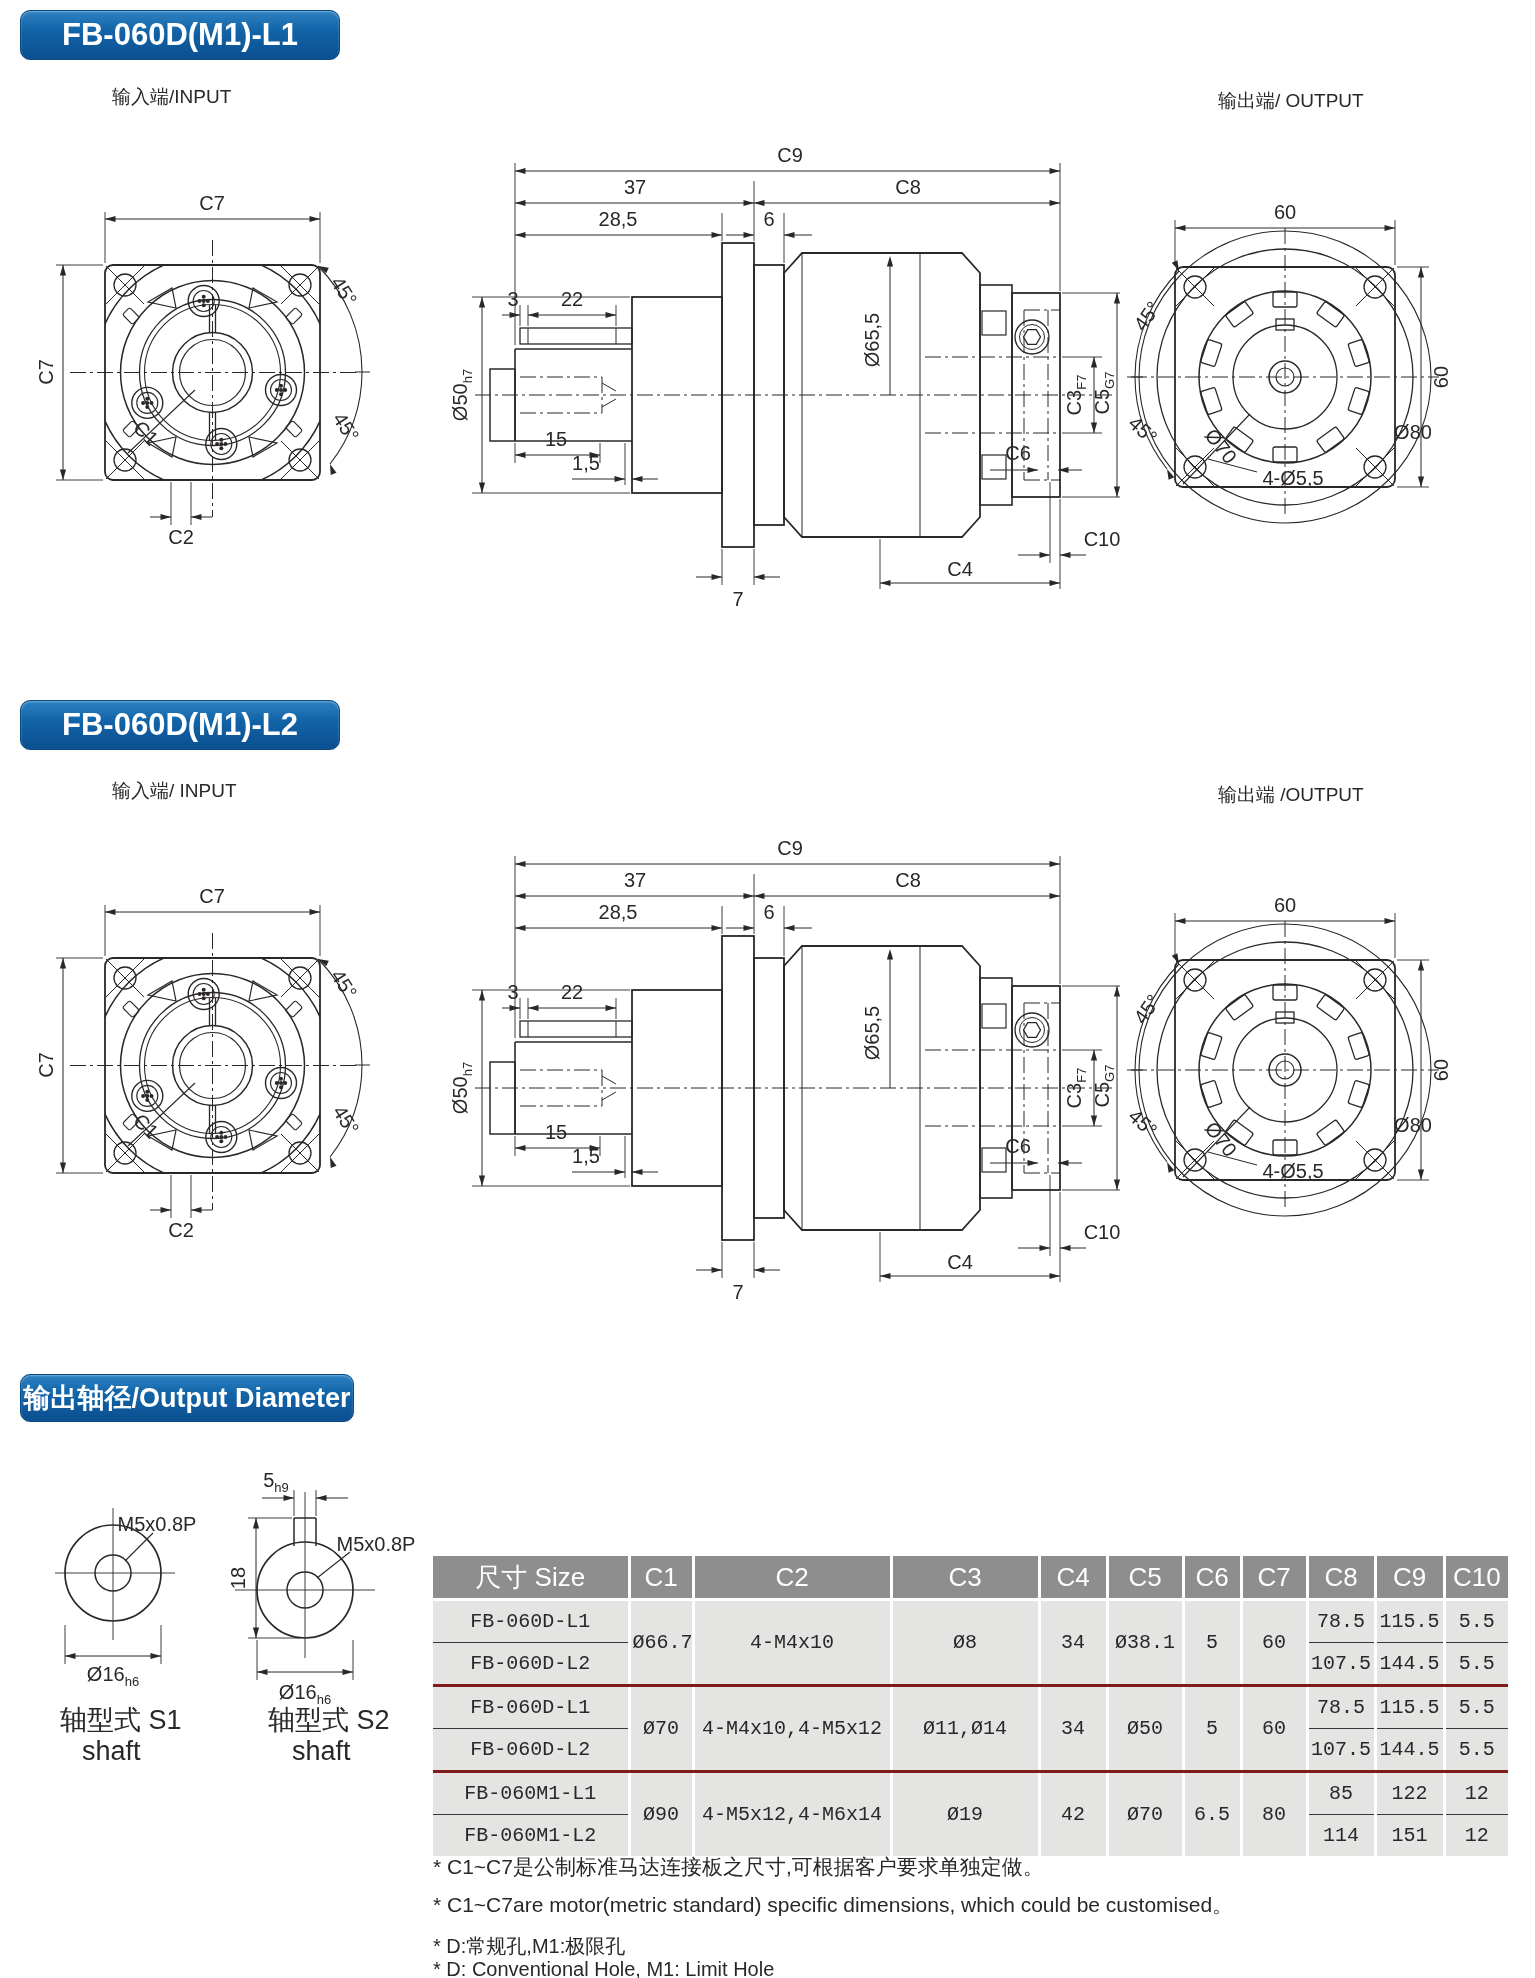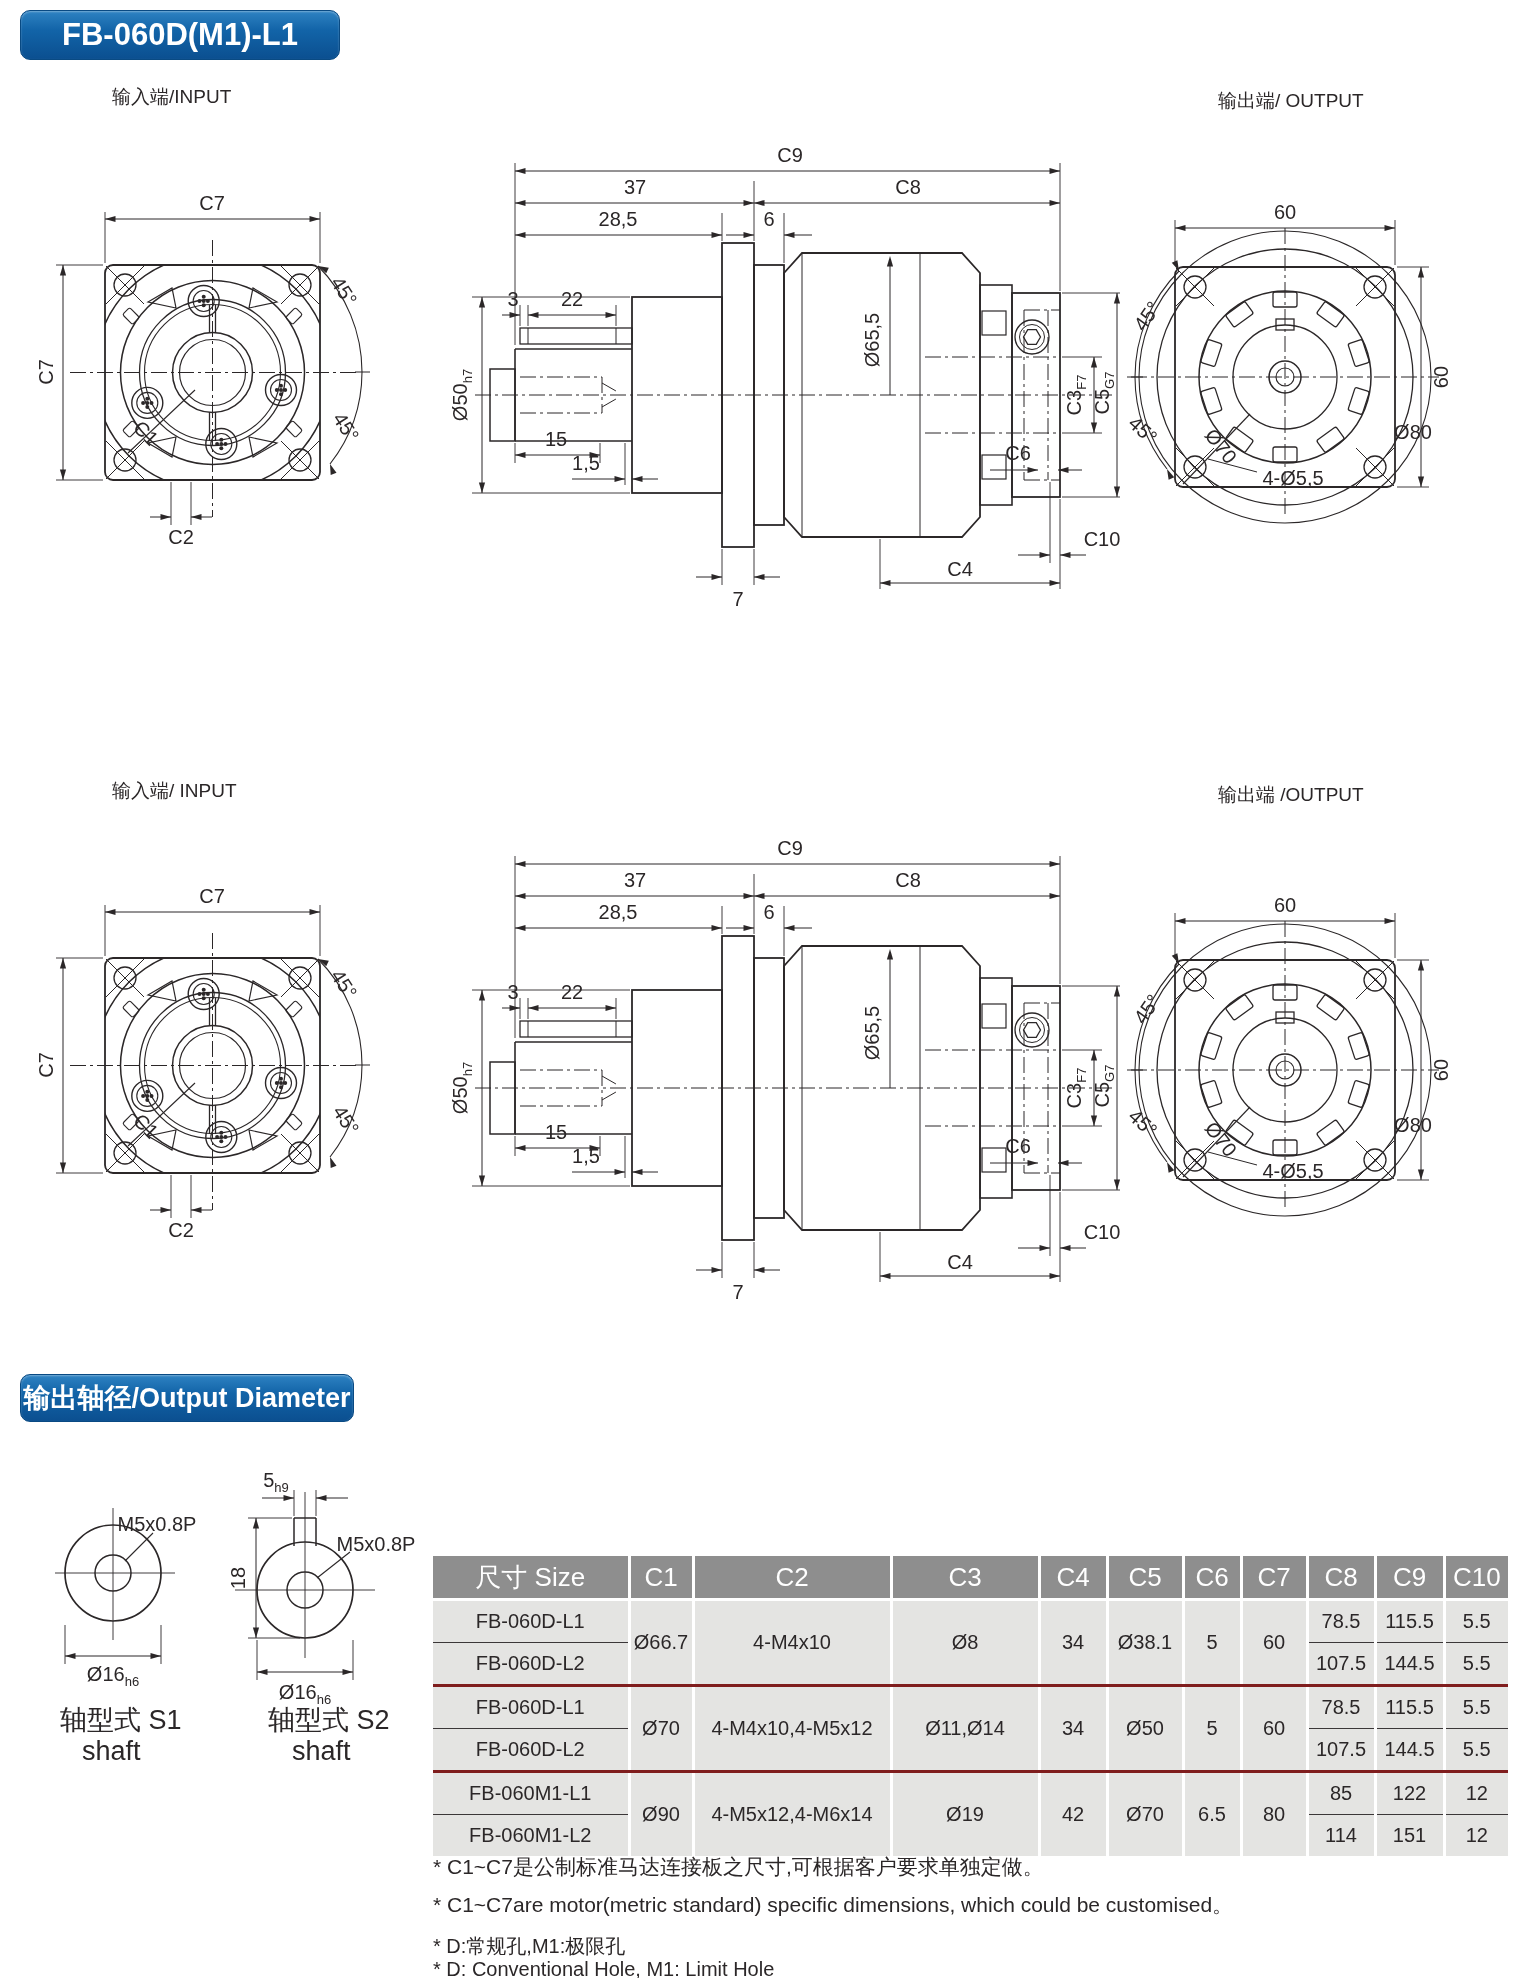--- a/index.html
+++ b/index.html
@@ -12,21 +12,21 @@
   .plain{position:absolute;font-size:19px;color:#2b2728;white-space:nowrap;}
   .drawing{position:absolute;}
   .drawing svg{position:absolute;left:0;top:0;}
   .lbl{position:absolute;font-size:20px;color:#2b2728;white-space:nowrap;
        transform:translate(-50%,-50%);line-height:1;}
   .lbl sub{font-size:13px;}
   .cap{position:absolute;font-size:27px;color:#2b2728;white-space:nowrap;}
   .dimtable{position:absolute;left:433px;top:1556px;border-collapse:collapse;table-layout:fixed;width:1075px;}
   .dimtable th{background:#8e8e8e;color:#fff;font-weight:normal;font-size:26px;height:40px;
                border-bottom:3px solid #fff;}
-  .dimtable td{background:#e4e4e2;text-align:center;font-size:20px;height:41px;padding:0 2px;}
+  .dimtable td{background:#e4e4e2;text-align:center;font-size:20px;height:41px;padding:0 2px;font-family:Liberation Mono, monospace;}
   .dimtable th + th, .dimtable td + td{border-left:3px solid #fff;}
   .dimtable tr.inner td.split{border-bottom:1.6px solid #3b3738;}
   .dimtable td.gend{border-bottom:3px solid #7f1d1d;}
   .fn{position:absolute;left:433px;font-size:21px;color:#2b2728;white-space:nowrap;}
   .fn.small{font-size:20px;}
 </style>
 </head>
 <body>
 
 <div class="page">
@@ -352,20 +352,21 @@
       </div>
     <span class="lbl" style="left:180px;top:20px;">60</span>
     <span class="lbl" style="left:336px;top:185px;transform:translate(-50%,-50%) rotate(-90deg);">60</span>
     <span class="lbl" style="left:42px;top:124px;transform:translate(-50%,-50%) rotate(-55deg);">45°</span>
     <span class="lbl" style="left:38px;top:238px;transform:translate(-50%,-50%) rotate(42deg);">45°</span>
     <span class="lbl" style="left:116px;top:254px;transform:translate(-50%,-50%) rotate(52deg);">Ø70</span>
     <span class="lbl" style="left:188px;top:286px;">4-Ø5,5</span>
     <span class="lbl" style="left:308px;top:240px;">Ø80</span>
   </div>
 
+  <div class="badge" style="left:20px;top:700px;width:318px;height:48px;font-size:31px;">FB-060D(M1)-L2</div>
   <span class="plain" style="left:112px;top:778px;text-align:right;">输入端/ INPUT</span>
   <span class="plain" style="left:1218px;top:782px;">输出端 /OUTPUT</span>
 
   <div class="drawing" style="left:30px;top:878px;width:340px;height:380px;">
     <div class="svgslot">
         <svg width="340" height="380" viewBox="0 0 340 380">
           <clipPath id="fcf2">
             <rect x="75" y="80" width="215" height="215" rx="8"></rect>
           </clipPath>
           <line x1="40" y1="187.5" x2="330" y2="187.5" stroke="#2b2728" stroke-width="1" stroke-dasharray="16 4 3 4"></line>

